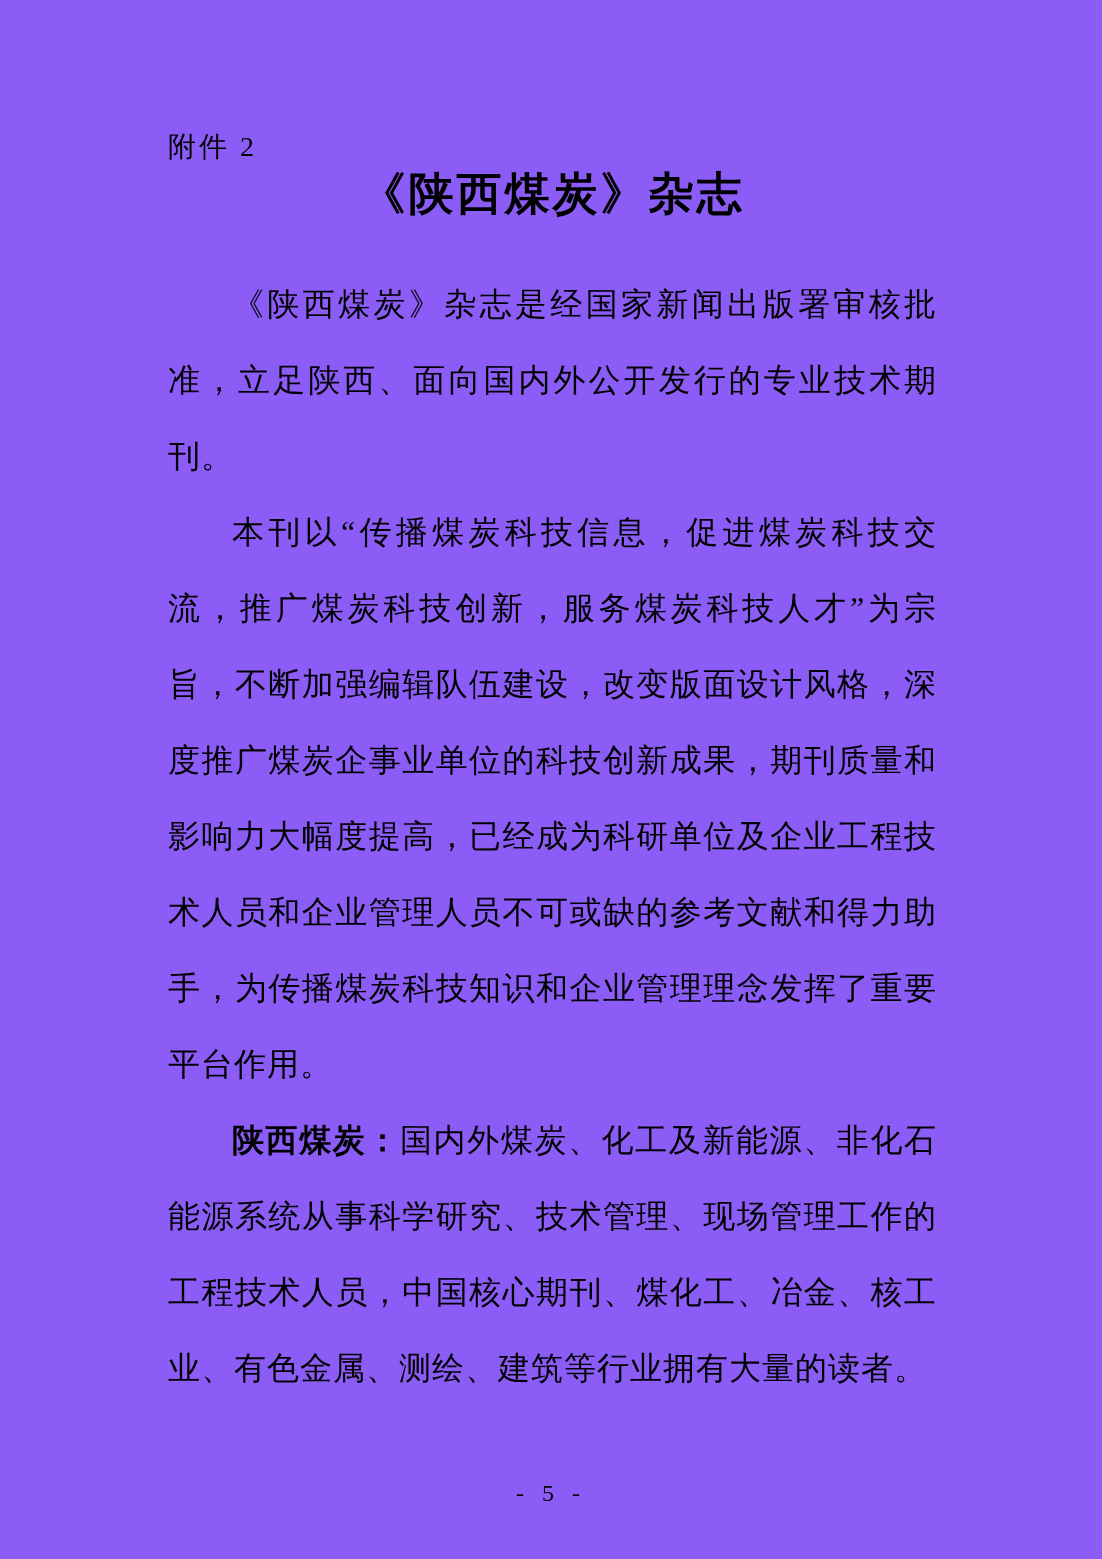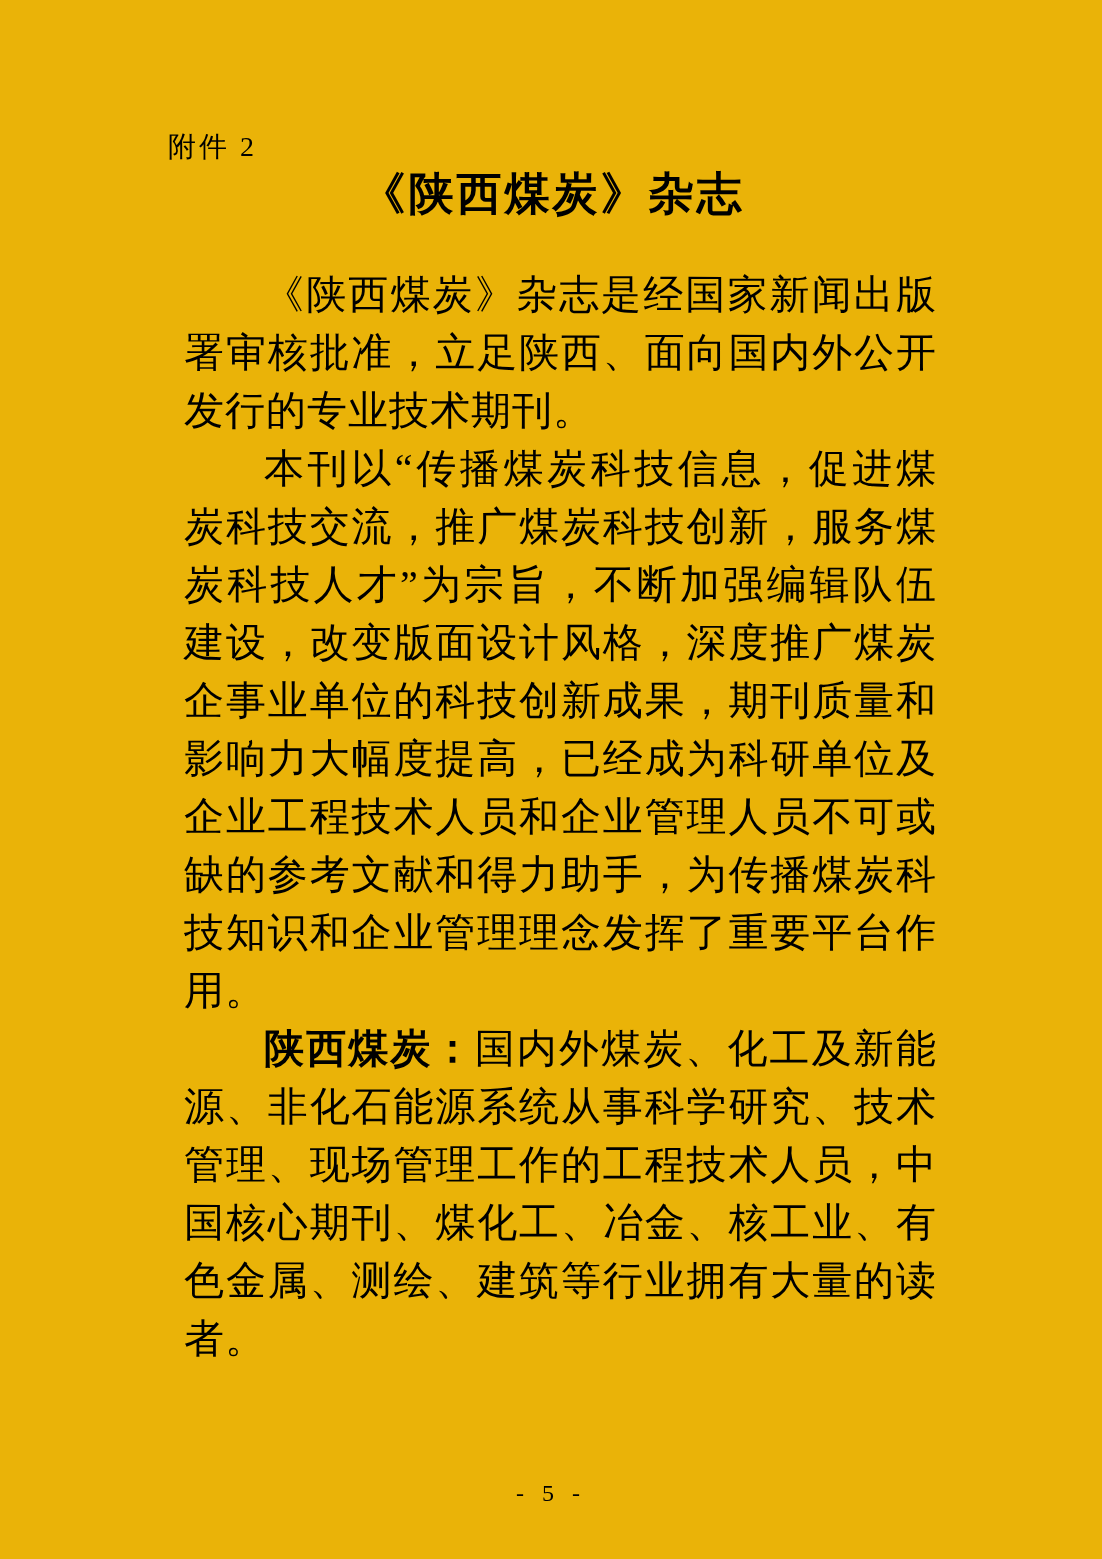--- a/index.html
+++ b/index.html
@@ -4,45 +4,44 @@
 <style>
   html, body {
     margin: 0;
     padding: 0;
     background: #ffffff;
   }
   .page {
     position: relative;
     width: 1102px;
     height: 1559px;
-    background: #eab308;
+    background: #8b5cf6;
     color: #000000;
     font-family: "Liberation Serif", "DejaVu Serif", serif;
     box-sizing: border-box;
     padding: 130px 165px 0 168px;
     overflow: hidden;
   }
   .attachment-label {
     font-size: 28px;
     line-height: 34px;
     letter-spacing: 3px;
   }
   .doc-title {
     font-size: 45px;
     font-weight: bold;
     text-align: center;
     letter-spacing: 3px;
   }
   .doc-body {
     margin-top: 42px;
-    font-size: 40px;
-    line-height: 58px;
+    font-size: 32px;
+    line-height: 76px;
     text-align: justify;
     text-justify: inter-character;
-    margin-left: 16px;
   }
   .doc-body p {
     margin: 0;
     padding: 0;
     text-indent: 2em;
     letter-spacing: 1px;
   }
   .reader-lead {
     font-weight: bold;
   }

